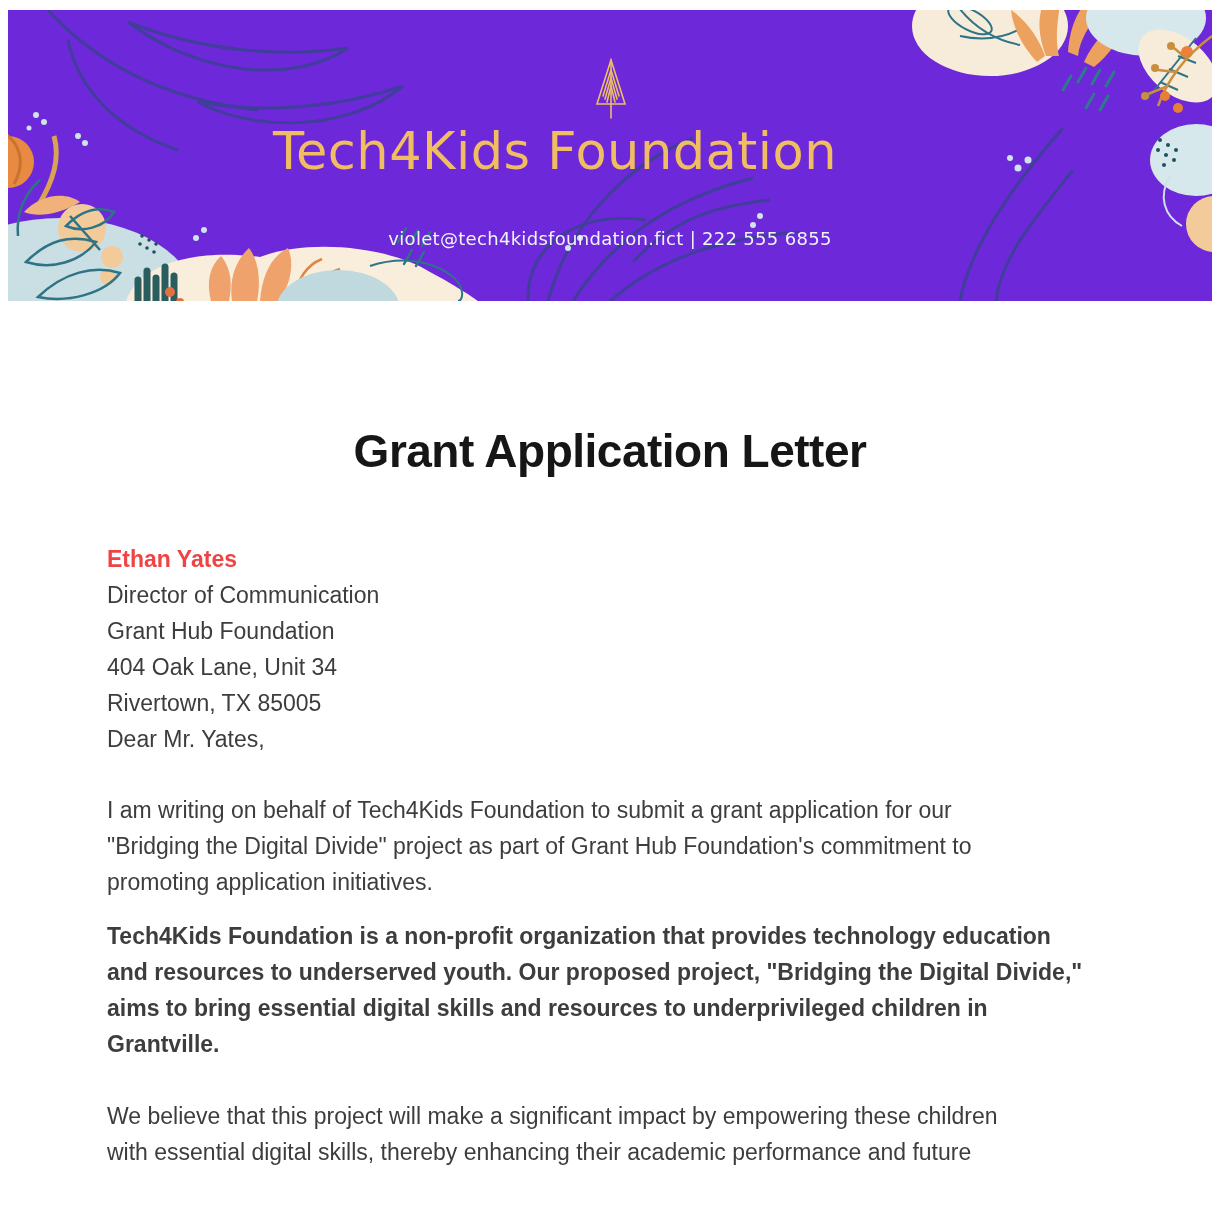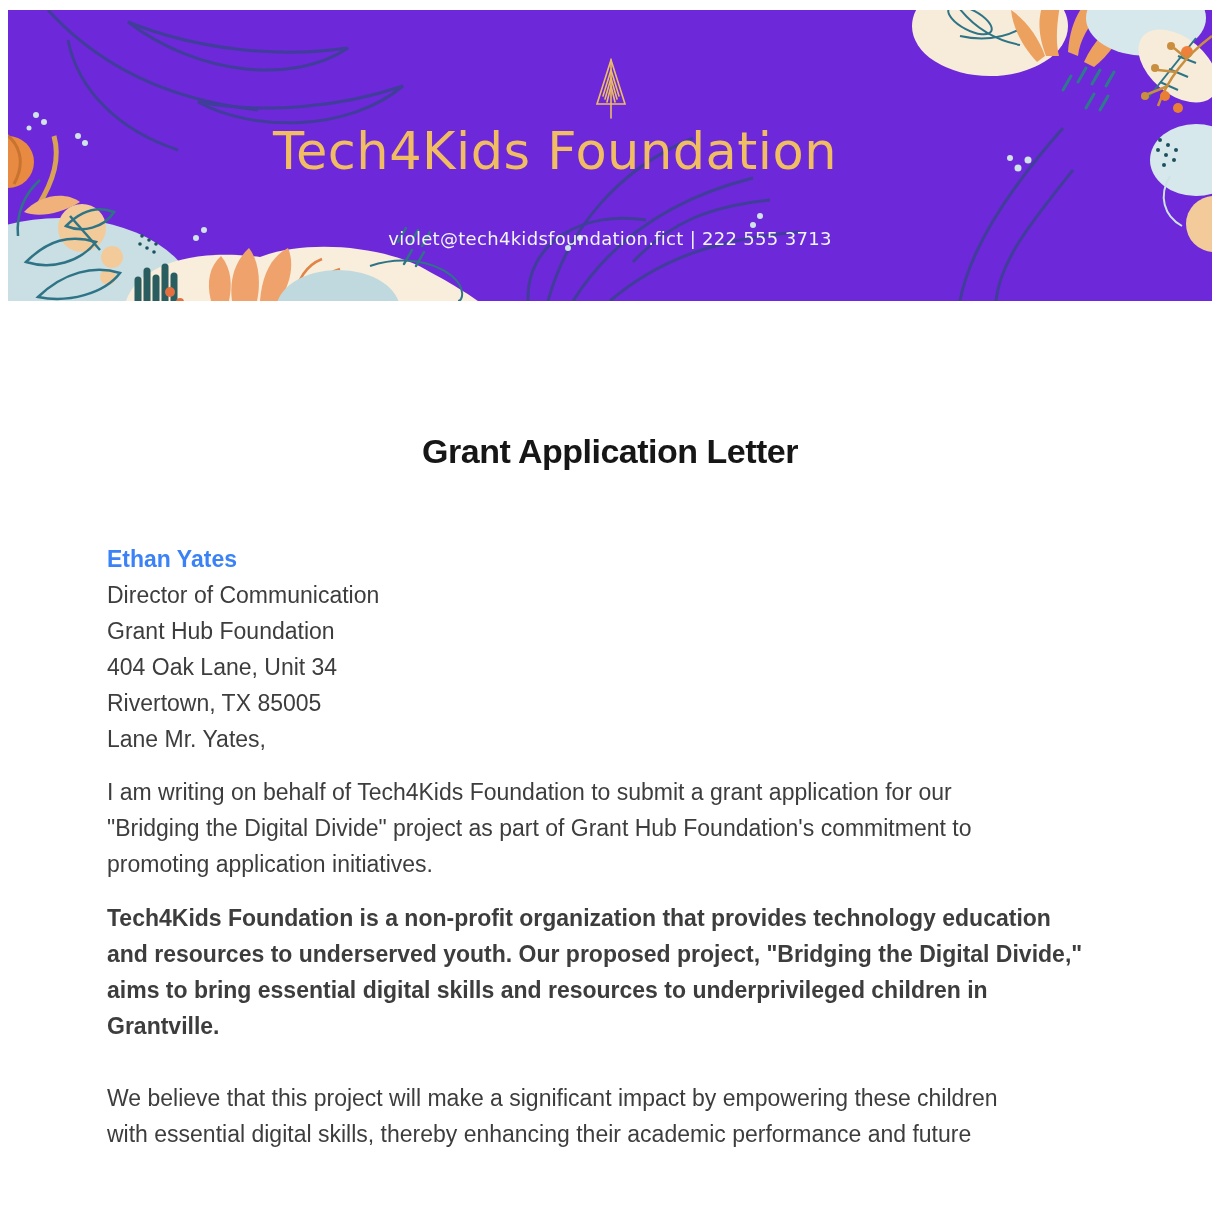--- a/index.html
+++ b/index.html
@@ -21,30 +21,30 @@
     letter-spacing:0.5px;line-height:60px;white-space:nowrap;
   }
   .contact-line{
     position:absolute;top:216px;left:0;width:100%;text-align:center;
     font-family:"DejaVu Sans",sans-serif;font-size:18px;font-weight:400;
     letter-spacing:0.3px;line-height:26px;white-space:nowrap;
   }
   
   .page-title{
     position:absolute;top:424px;left:0;width:100%;text-align:center;
-    font-size:34px;font-weight:700;color:#161616;letter-spacing:-0.5px;line-height:54px;
+    font-size:46px;font-weight:700;color:#161616;letter-spacing:-0.5px;line-height:54px;
   }
   .letter{
     position:absolute;left:107px;top:499px;width:1040px;
     font-size:23px;line-height:36px;color:#3d3d3d;white-space:nowrap;
   }
   .letter .line{height:36px;}
   .recipient-block{margin-top:42px;}
-  .bold-name{font-weight:700;color:#3b82f6;}
-  .para-1{margin-top:17px;}
+  .bold-name{font-weight:700;color:#ef4444;}
+  .para-1{margin-top:35px;}
   .para-2{margin-top:18px;font-weight:bold;}
   .para-3{margin-top:36px;}
 </style>
 </head>
 <body>
 
 <div class="banner">
   <svg class="deco" width="1204" height="291" viewBox="0 0 1204 291" aria-hidden="true">
 
     <g opacity="0.5" stroke="#14535f" stroke-width="3" fill="none">
@@ -199,34 +199,34 @@
       <path d="M17 2 L3 46 L31 46 Z"></path>
       <path d="M17 2 L17 60"></path>
       <path d="M17 12 L9 38 M17 12 L25 38"></path>
       <path d="M17 20 L11 41 M17 20 L23 41"></path>
       <path d="M17 28 L13 44 M17 28 L21 44"></path>
     </g>
   </svg>
 
   <div class="org-name" style="color:#f0bd62;">Tech4Kids Foundation</div>
 
-  <div class="contact-line" style="color:#eef5f4;">violet@tech4kidsfoundation.fict | 222 555 3713</div>
+  <div class="contact-line" style="color:#eef5f4;">violet@tech4kidsfoundation.fict | 222 555 6855</div>
 </div>
 
 <div class="page-title">Grant Application Letter</div>
 
 <div class="letter">
 
   <div class="recipient-block">
     <div class="line bold-name">Ethan Yates</div>
     <div class="line">Director of Communication</div>
     <div class="line">Grant Hub Foundation</div>
     <div class="line">404 Oak Lane, Unit 34</div>
     <div class="line">Rivertown, TX 85005</div>
-    <div class="line">Lane Mr. Yates,</div>
+    <div class="line">Dear Mr. Yates,</div>
   </div>
 
   <div class="para-1">
     <div class="line">I am writing on behalf of Tech4Kids Foundation to submit a grant application for our</div>
     <div class="line">"Bridging the Digital Divide" project as part of Grant Hub Foundation's commitment to</div>
     <div class="line">promoting application initiatives.</div>
   </div>
 
   <div class="para-2">
     <div class="line">Tech4Kids Foundation is a non-profit organization that provides technology education</div>

